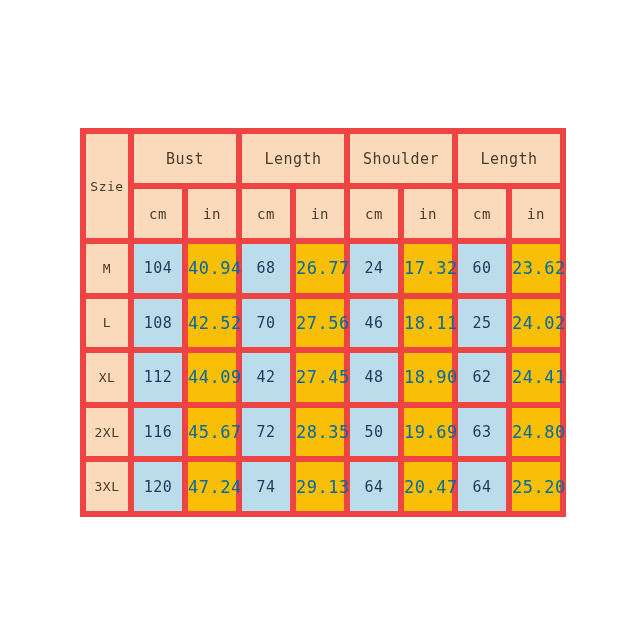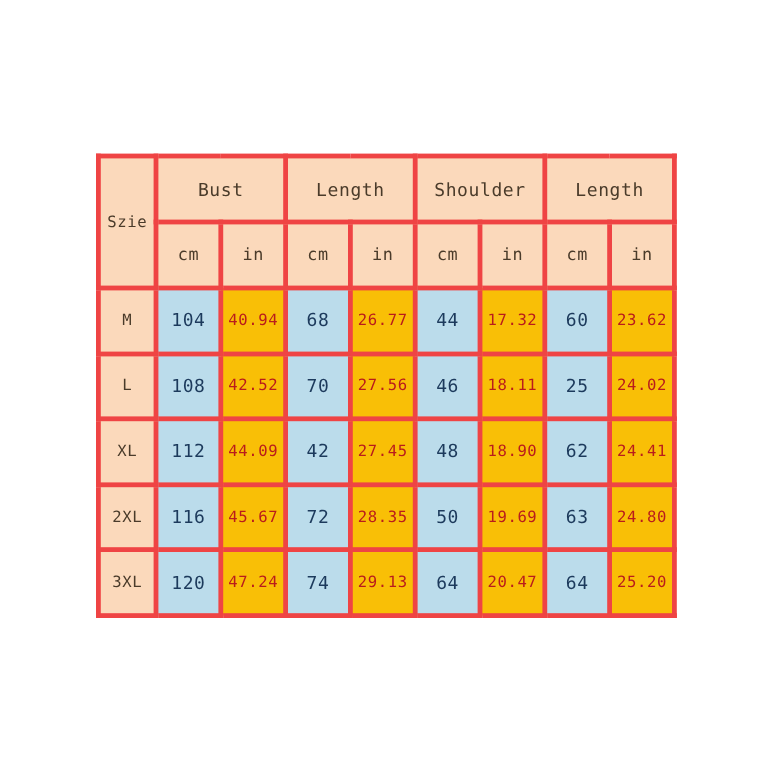--- a/index.html
+++ b/index.html
@@ -24,21 +24,21 @@
     left: 80px;
     top: 128px;
     width: 480px;
     height: 383px;
     border-collapse: collapse;
     table-layout: fixed;
   }
 
   table.size-table td,
   table.size-table th {
-    border: 4px solid #ef4444;
+    border: 6px solid #ef4444;
     text-align: center;
     vertical-align: middle;
     font-weight: normal;
     font-family: "DejaVu Sans Mono", "Liberation Mono", monospace;
     letter-spacing: 0.5px;
     padding: 0;
   }
 
   
   .hd {
@@ -60,22 +60,22 @@
   
   .cm-cell {
     background: #bbdceb;
     color: #1c3a5c;
     font-size: 15px;
   }
 
   
   .in-cell {
     background: #f9bf06;
-    color: #b91c1c;
-    font-size: 13px;
+    color: #0369a1;
+    font-size: 17px;
   }
 
   col.c-size { width: 48px; }
   col.c-data { width: 54px; }
 
   tr.hrow-group { height: 55px; }
   tr.hrow-unit  { height: 55px; margin-left: 44px; }
   tr.drow       { height: 54.6px; }
 </style>
 </head>
@@ -116,21 +116,21 @@
       </tr>
     </thead>
 
     <tbody>
       <tr class="drow">
         <td class="size-cell">M</td>
         <td class="cm-cell">104</td>
         <td class="in-cell">40.94</td>
         <td class="cm-cell">68</td>
         <td class="in-cell">26.77</td>
-        <td class="cm-cell">44</td>
+        <td class="cm-cell">24</td>
         <td class="in-cell">17.32</td>
         <td class="cm-cell">60</td>
         <td class="in-cell">23.62</td>
       </tr>
       <tr class="drow">
         <td class="size-cell">L</td>
         <td class="cm-cell">108</td>
         <td class="in-cell">42.52</td>
         <td class="cm-cell">70</td>
         <td class="in-cell">27.56</td>

